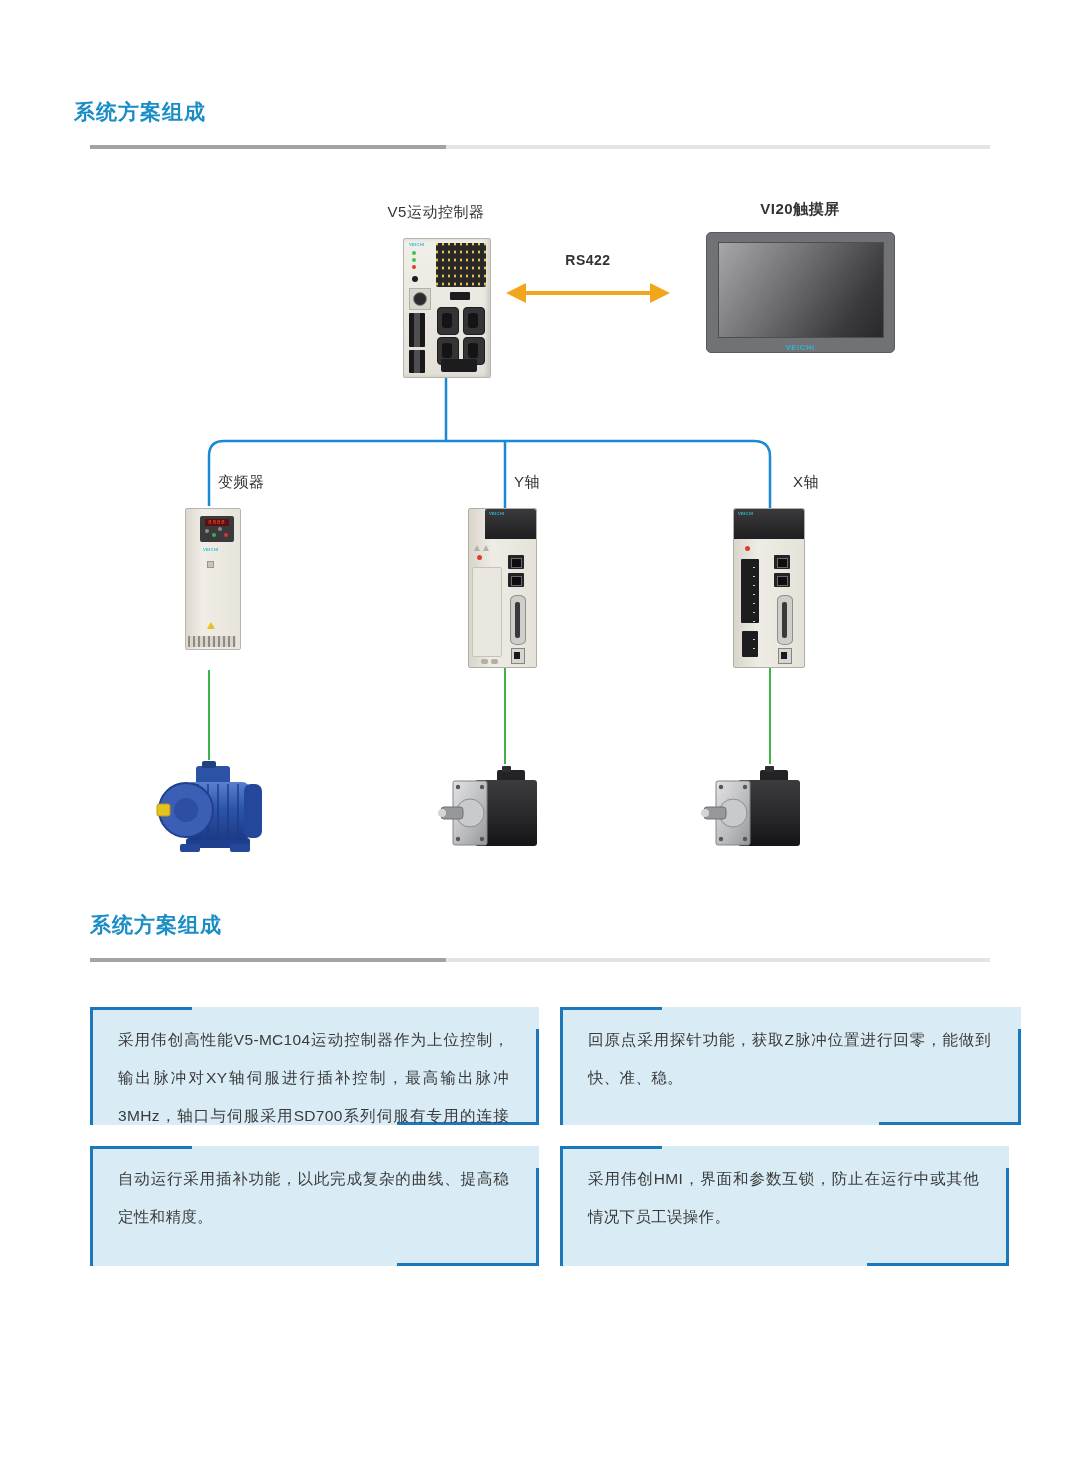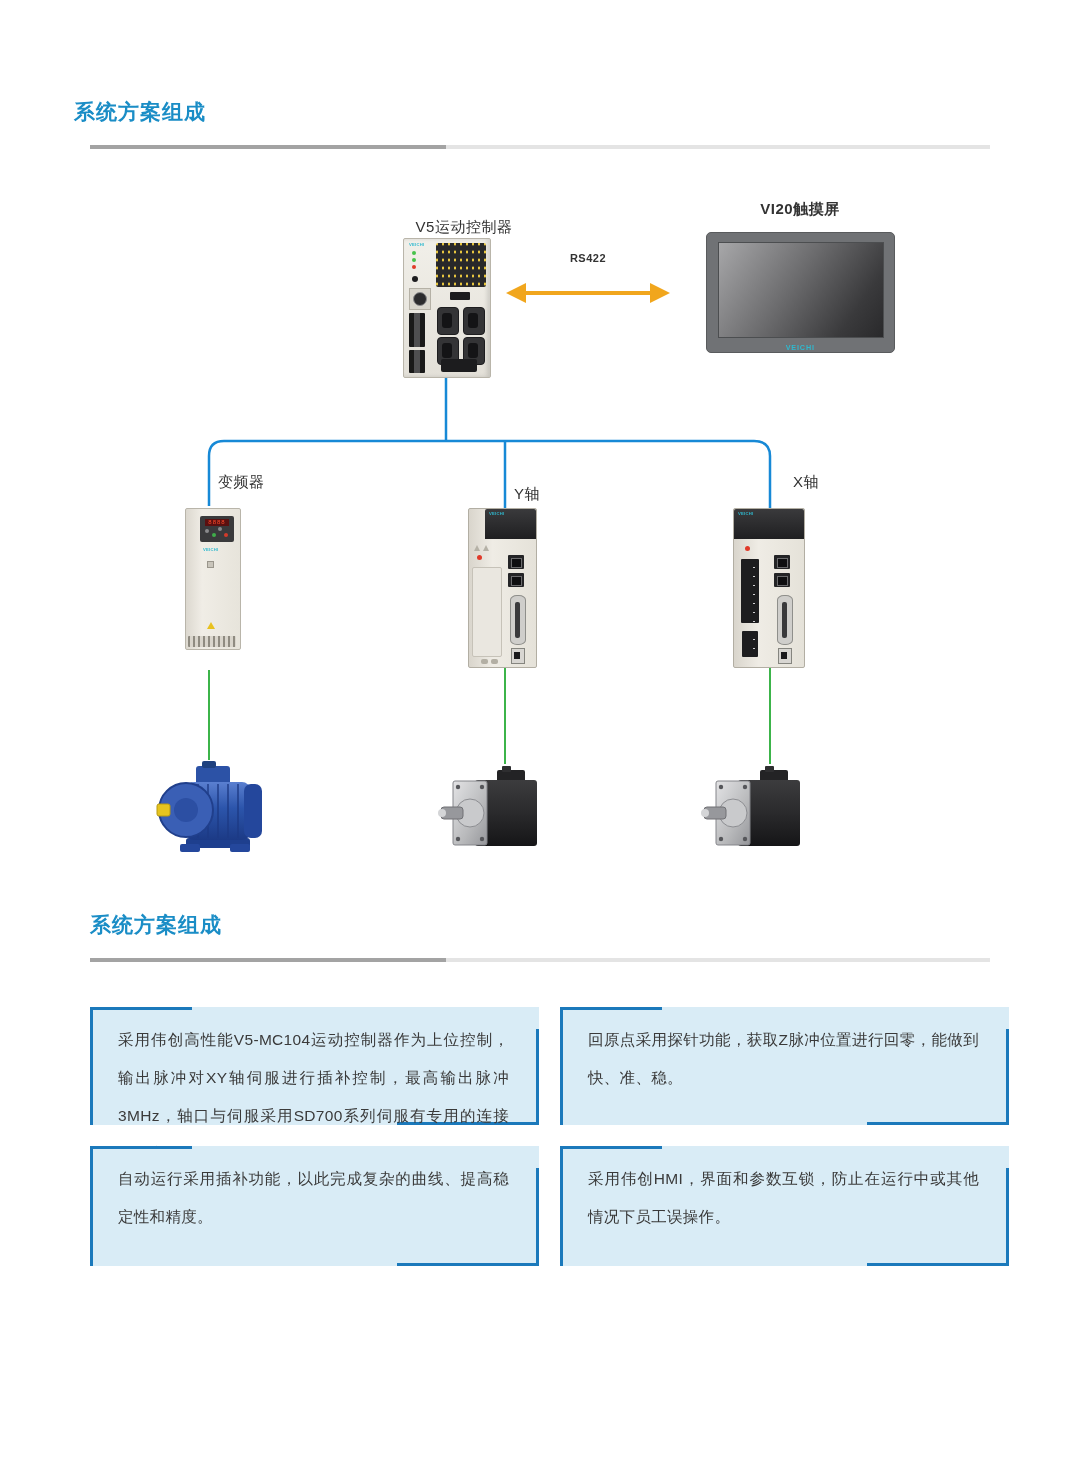--- a/index.html
+++ b/index.html
@@ -8,21 +8,21 @@
   .abs{position:absolute;}
 
   
   .sec-title{font-size:21px;font-weight:bold;color:#1a8dc6;letter-spacing:1px;}
   .rule{height:4px;background:#e4e4e4;}
   .rule-dark{position:absolute;left:0;top:0;height:4px;width:356px;background:#a3a3a3;}
 
   
   .dev-label{font-size:15px;color:#333;letter-spacing:0.5px;white-space:nowrap;}
   .centered{transform:translateX(-50%);}
-  .bus-label{font-size:11px;font-weight:bold;color:#333;letter-spacing:0.5px;}
+  .bus-label{font-size:14px;font-weight:bold;color:#333;letter-spacing:0.5px;}
 
   .brand-xs{display:inline-block;font-size:10px;font-weight:bold;color:#2fb9cf;letter-spacing:0.5px;transform:scale(0.42);transform-origin:0 0;white-space:nowrap;}
   .brand-sm{display:inline-block;font-size:10px;font-weight:bold;color:#2fb9cf;letter-spacing:1.2px;transform:scale(0.72);transform-origin:50% 50%;white-space:nowrap;}
 
   
   .ctrl{width:86px;height:138px;background:linear-gradient(180deg,#f1efe9,#e3e0d8);border:1px solid #b9b5aa;border-radius:2px;box-shadow:inset -3px 0 4px rgba(0,0,0,.12);}
   .led{width:4px;height:4px;border-radius:50%;}
   .led.g{background:#46c24a;} .led.r{background:#e03a2a;}
   .ctrl-dot{width:6px;height:6px;border-radius:50%;background:#1d1d1f;}
   .ctrl-knob{width:20px;height:20px;background:#d9d6cd;border:1px solid #b5b1a6;}
@@ -92,25 +92,25 @@
     <path d="M209,670 L209,760" stroke="#3cb44a" stroke-width="2"></path>
     <path d="M505,668 L505,764" stroke="#3cb44a" stroke-width="2"></path>
     <path d="M770,668 L770,764" stroke="#3cb44a" stroke-width="2"></path>
     <g>
       <line x1="524" y1="293" x2="652" y2="293" stroke="#f1a61d" stroke-width="4"></line>
       <polygon points="506,293 526,283 526,303" fill="#f1a61d"></polygon>
       <polygon points="670,293 650,283 650,303" fill="#f1a61d"></polygon>
     </g>
   </svg>
 
-  <div class="abs dev-label centered" style="left:436px;top:218px;margin-left:28px;">V5运动控制器</div>
+  <div class="abs dev-label centered" style="left:436px;top:203px;">V5运动控制器</div>
   <div class="abs dev-label centered" style="left:800px;top:200px;font-weight:bold;">VI20触摸屏</div>
   <div class="abs bus-label centered" style="left:588px;top:252px;">RS422</div>
   <div class="abs dev-label" style="left:218px;top:473px;">变频器</div>
-  <div class="abs dev-label" style="left:514px;top:485px;">Y轴</div>
+  <div class="abs dev-label" style="left:514px;top:473px;">Y轴</div>
   <div class="abs dev-label" style="left:793px;top:473px;">X轴</div>
 
   <div class="abs ctrl" style="left:403px;top:238px;">
     <span class="abs brand-xs" style="left:5px;top:3px;">VEICHI</span>
     <span class="abs led g" style="left:8px;top:12px;"></span>
     <span class="abs led g" style="left:8px;top:19px;"></span>
     <span class="abs led r" style="left:8px;top:26px;"></span>
     <span class="abs ctrl-dot" style="left:8px;top:37px;"></span>
     <span class="abs ctrl-knob" style="left:5px;top:49px;">
         <i></i>
@@ -273,21 +273,21 @@
   </div>
 
   <div class="abs card" style="left:90px;top:1007px;width:449px;height:118px;">
     <span class="acc acc-left"></span>
       <span class="acc acc-top"></span>
     <span class="acc acc-right"></span>
       <span class="acc acc-bottom"></span>
     <div class="card-text">采用伟创高性能V5-MC104运动控制器作为上位控制，输出脉冲对XY轴伺服进行插补控制，最高输出脉冲3MHz，轴口与伺服采用SD700系列伺服有专用的连接线，安装简单。</div>
   </div>
 
-  <div class="abs card" style="left:560px;top:1007px;width:449px;height:118px;">
+  <div class="abs card" style="left:560px;top:1007px;width:449px;height:118px;padding-left:12px;">
     <span class="acc acc-left"></span>
       <span class="acc acc-top"></span>
     <span class="acc acc-right"></span>
       <span class="acc acc-bottom"></span>
     <div class="card-text">回原点采用探针功能，获取Z脉冲位置进行回零，能做到快、准、稳。</div>
   </div>
 
   <div class="abs card" style="left:90px;top:1146px;width:449px;height:120px;">
     <span class="acc acc-left"></span>
       <span class="acc acc-top"></span>

